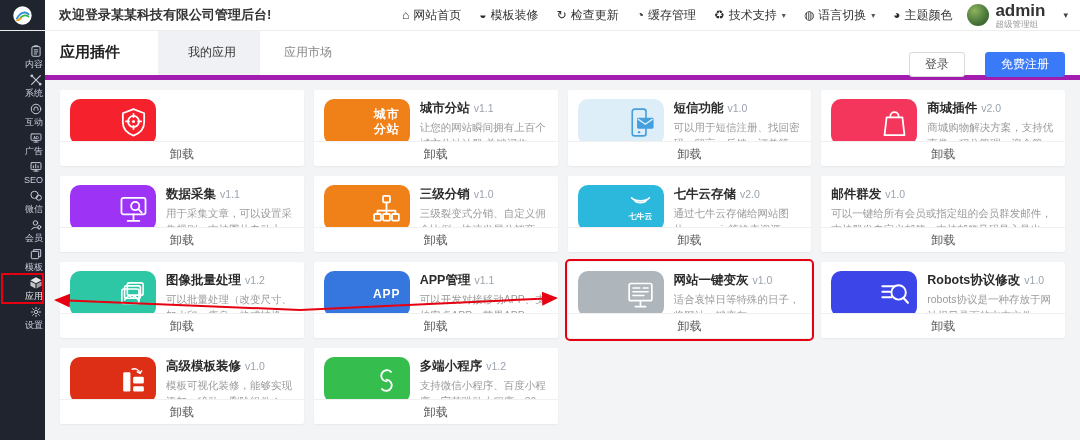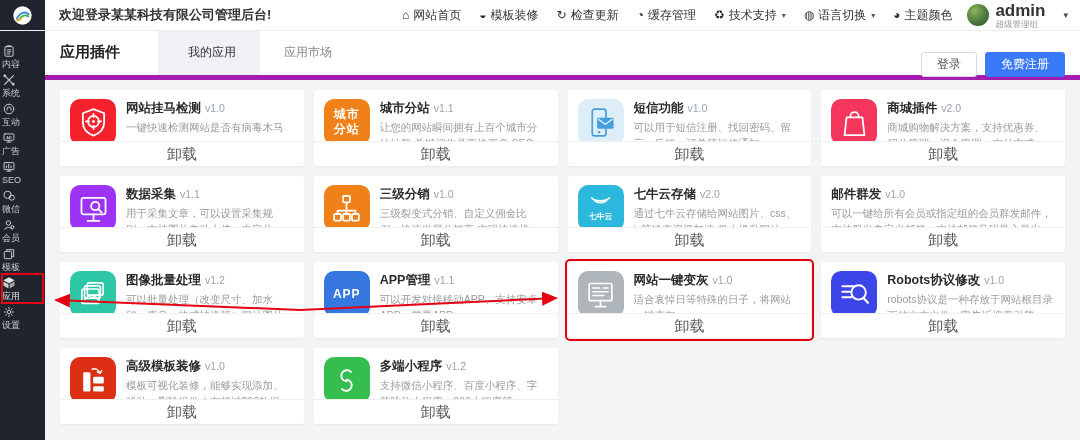--- a/index.html
+++ b/index.html
@@ -18,56 +18,56 @@
   .has-caret .caret{display:inline;}
   .user{display:flex;align-items:center;gap:6px;margin:0 8px 0 6px;cursor:pointer;}
   .avatar{width:22px;height:22px;border-radius:50%;flex:none;
           background:radial-gradient(circle at 35% 30%,#8fb35e,#4c7a3c 55%,#2d4d27);}
   .user-name{font-size:17px;font-weight:bold;color:#333;line-height:1.15;}
   .user-role{font-size:8.5px;color:#999;line-height:1.1;}
   .user-caret{font-size:9px;color:#444;margin:0 12px 0 10px;}
   
   .sidebar{position:absolute;top:30px;left:0;bottom:0;width:45px;background:#20242e;
            padding-top:12px;display:flex;flex-direction:column;align-items:center;z-index:4;}
-  .side-item{width:41px;height:29px;display:flex;flex-direction:column;align-items:flex-start;
+  .side-item{width:41px;height:29px;display:flex;flex-direction:column;align-items:flex-end;
              justify-content:center;color:#c6ccd8;cursor:pointer;}
   .side-item svg{width:14px;height:14px;display:block;}
   .side-label{font-size:9px;line-height:1;margin-top:2px;}
   .side-item.active{outline:2px solid #e60012;outline-offset:-1px;color:#e5e5e5;}
   
   main{position:absolute;left:45px;top:30px;right:0;bottom:0;}
   .page-header{height:45px;background:#fff;border-bottom:5px solid #a21caf;
                display:flex;align-items:center;padding:0 15px;}
   .page-title{font-size:15px;font-weight:bold;color:#222;margin-right:38px;}
   .tabs{display:flex;align-self:stretch;align-items:stretch;}
   .tab{font-size:12px;color:#888;padding:0 24px;display:flex;align-items:center;cursor:pointer;}
   .tab.active{background:#f0f1f4;color:#333;padding-left:30px;}
-  .header-actions{margin-left:auto;display:flex;gap:8px;margin-top:24px;}
+  .header-actions{margin-left:auto;display:flex;gap:20px;margin-top:24px;}
   .btn{font-size:12px;padding:4px 15px;border-radius:3px;cursor:pointer;line-height:1.3;}
   .btn-login{background:#fff;border:1px solid #d9d9d9;color:#555;}
   .btn-register{background:#3a7af8;border:1px solid #3a7af8;color:#fff;}
   
   .grid{padding:10px 15px;display:grid;grid-template-columns:repeat(4,1fr);gap:10px;}
   .card{background:#fff;border-radius:2px;height:76px;display:flex;flex-direction:column;
         box-shadow:0 1px 2px rgba(0,0,0,.05);}
   .card.highlight{outline:2px solid #e60012;outline-offset:1px;}
   .card-top{flex:1;display:flex;padding:9px 10px 0;gap:10px;overflow:hidden;min-height:0;}
   .app-icon{width:46px;height:46px;border-radius:10px;flex:none;display:flex;
-            align-items:center;justify-content:center;overflow:hidden;}
+            align-items:center;justify-content:center;overflow:hidden;padding-left:40px;}
   .app-icon svg{width:33px;height:33px;}
   .app-icon.icon-text{color:#fff;font-weight:bold;font-size:12px;line-height:1.25;
                       text-align:center;white-space:pre-line;letter-spacing:1px;}
   .card-info{min-width:0;}
   .card-title{font-size:12.5px;font-weight:bold;color:#2b2b2b;margin:1px 0 3px;white-space:nowrap;overflow:hidden;}
   .ver{font-weight:normal;font-size:10.5px;color:#9aa3ae;margin-left:4px;}
   .card-desc{font-size:10.5px;color:#9b9b9b;line-height:1.5;
              display:-webkit-box;-webkit-line-clamp:2;-webkit-box-orient:vertical;overflow:hidden;}
   .card-footer{border-top:1px solid #f0f0f0;height:24px;display:flex;align-items:center;
                justify-content:center;flex:none;}
-  .uninstall{font-size:15px;color:#595959;cursor:pointer;}
+  .uninstall{font-size:12px;color:#595959;cursor:pointer;}
   
   .annotations{position:absolute;top:0;left:0;width:1080px;height:440px;pointer-events:none;z-index:60;}
 </style>
 </head>
 <body>
 
 <header class="topbar">
   <div class="logo-box">
     <svg viewBox="0 0 24 24">
       <circle cx="12" cy="12" r="10.5" fill="#fff"></circle>
@@ -249,26 +249,20 @@
   <div class="card">
         <div class="card-top">
           <div class="app-icon" style="background: rgb(245, 34, 45);">
             <svg viewBox="0 0 48 48" fill="none" stroke="#fff" stroke-width="2.6" stroke-linecap="round" stroke-linejoin="round">
               <path d="M24 4.5l15.5 6v13.5c0 9.5-7.5 16-15.5 19-8-3-15.5-9.5-15.5-19V10.5z"></path>
               <circle cx="24" cy="22.5" r="8"></circle>
               <circle cx="24" cy="22.5" r="2.2" fill="#fff" stroke="none"></circle>
               <path d="M24 11.5v4.5M24 29v4.5M13 22.5h4.5M30.5 22.5H35"></path>
             </svg>
           </div>
-          <div class="card-info">
-            <div class="card-title">
-              <span>网站挂马检测</span><span class="ver">v1.0</span>
-            </div>
-            <div class="card-desc">一键快速检测网站是否有病毒木马</div>
-          </div>
         </div>
         <div class="card-footer">
           <span class="uninstall">卸载</span>
         </div>
       </div>
       <div class="card">
         <div class="card-top">
           <div class="app-icon icon-text" style="background: rgb(240, 129, 25);">城市
 分站</div>
           <div class="card-info">

